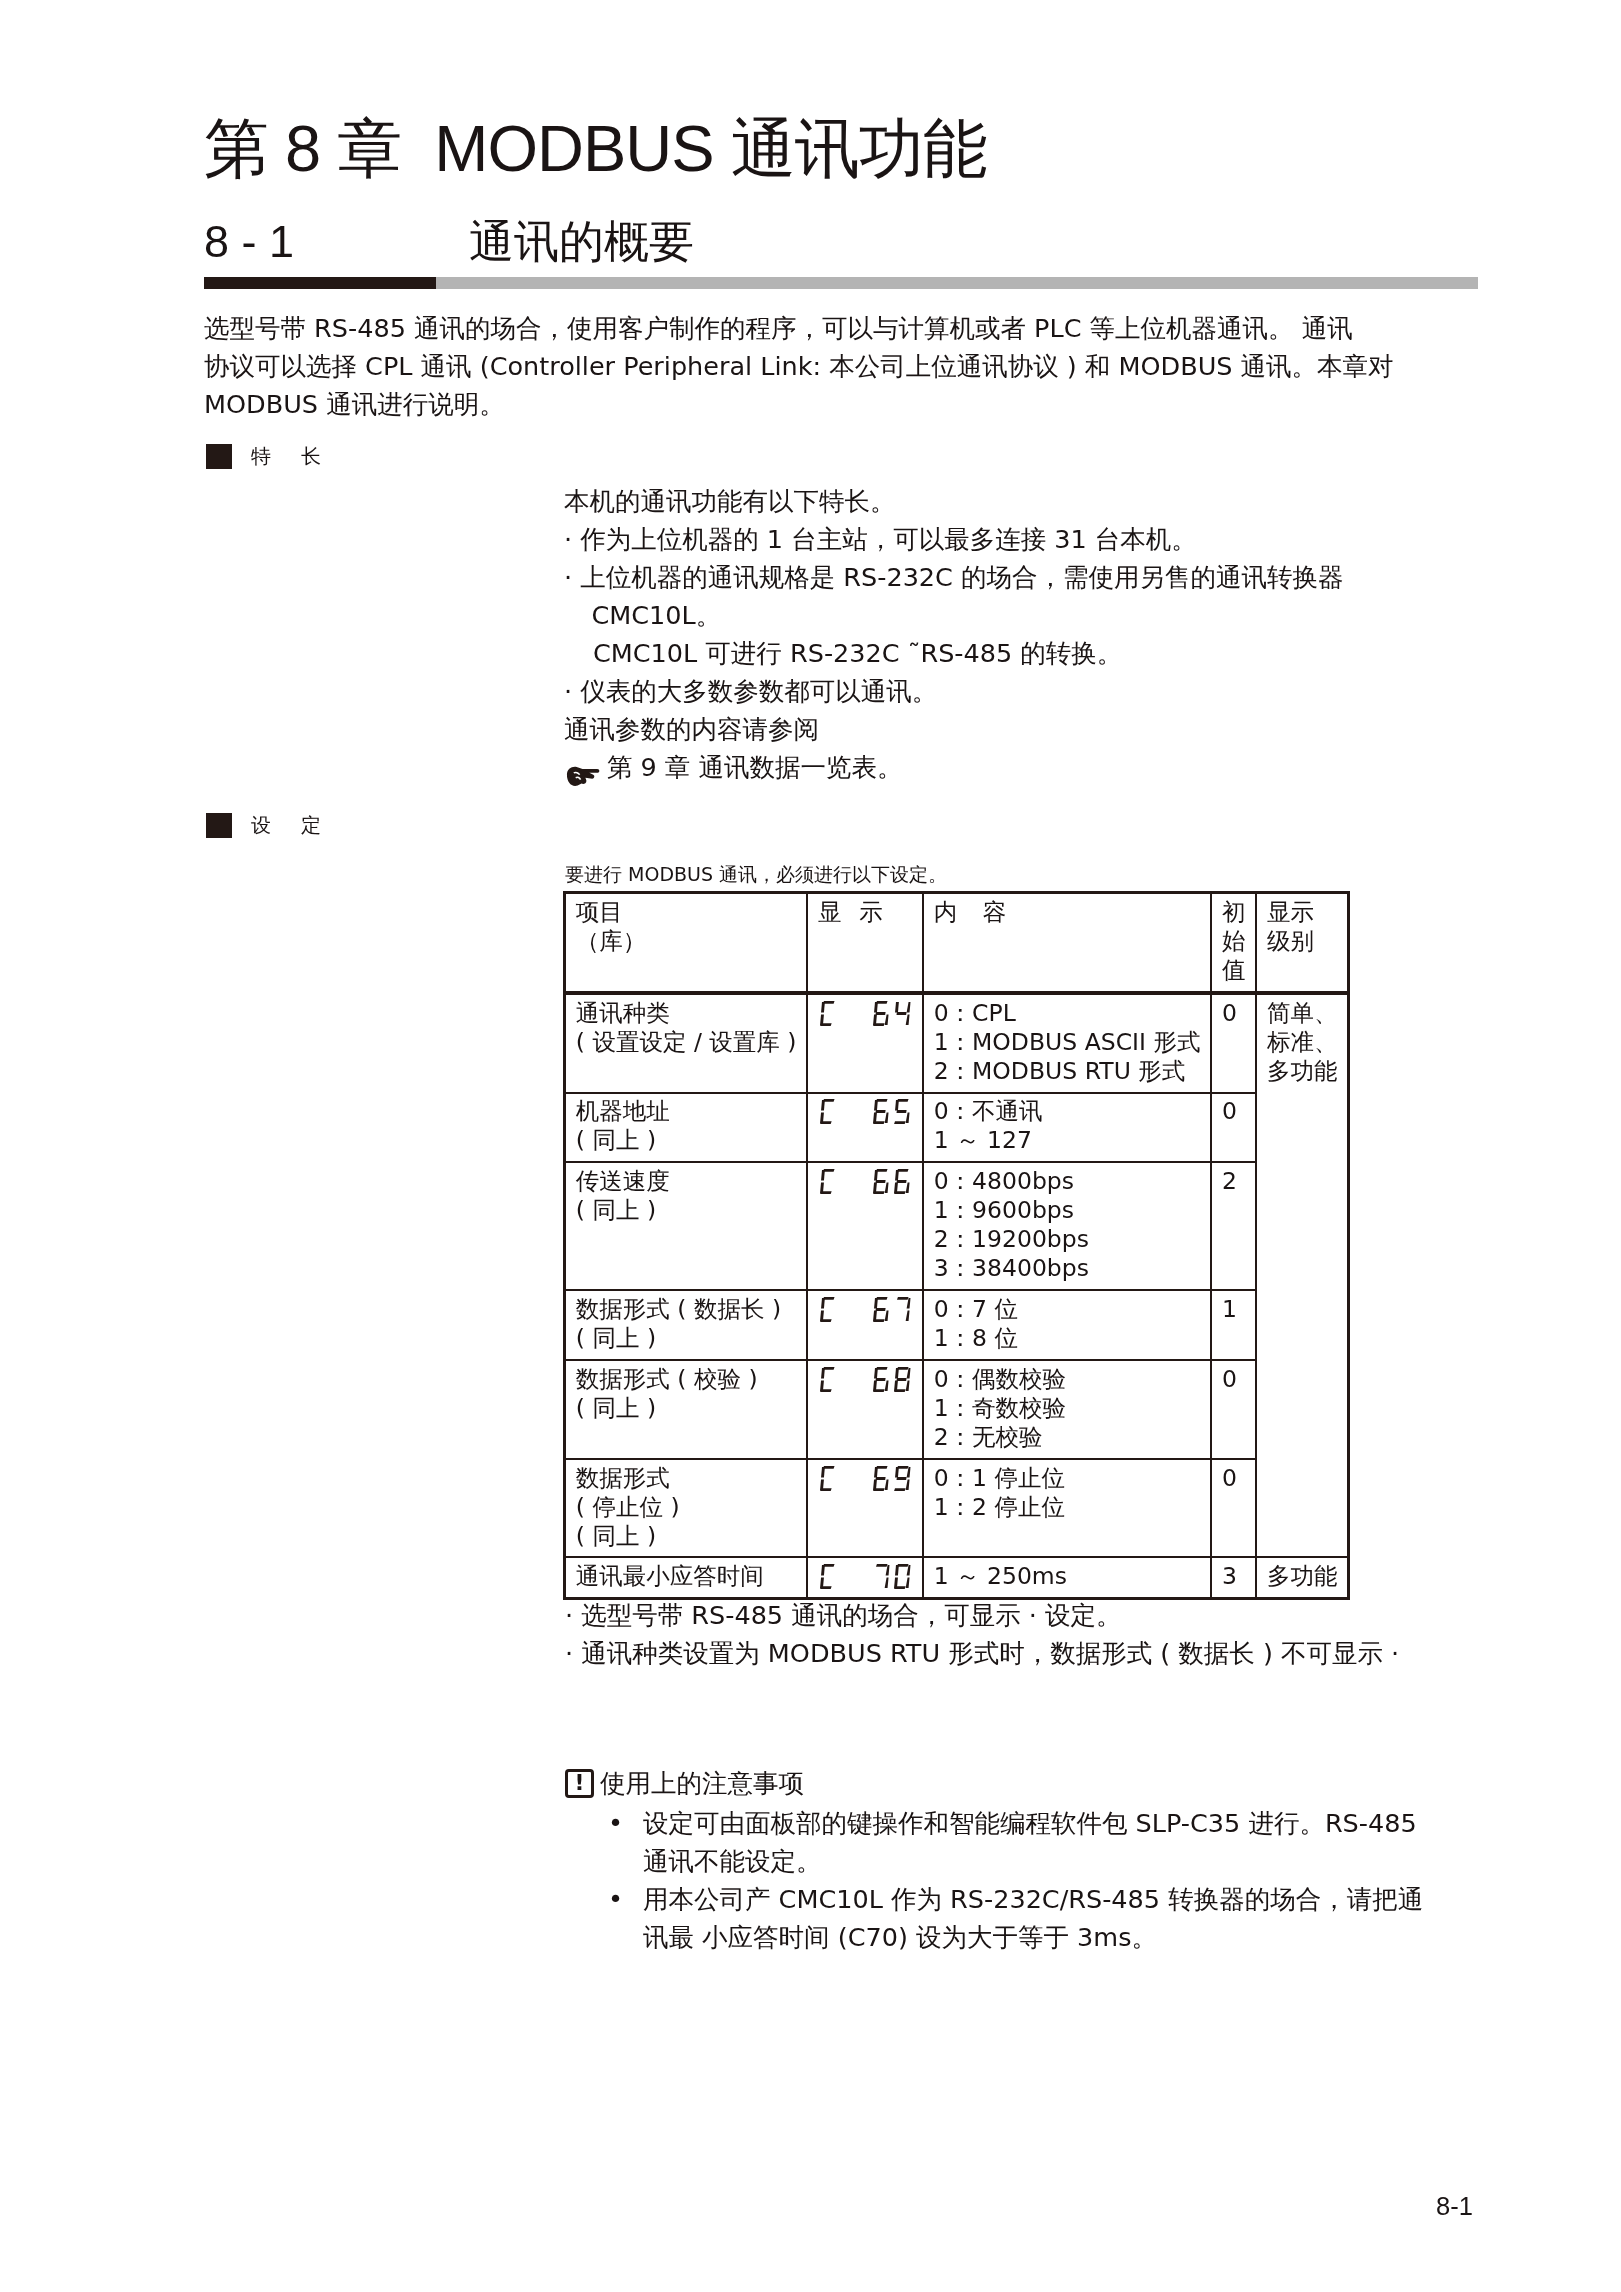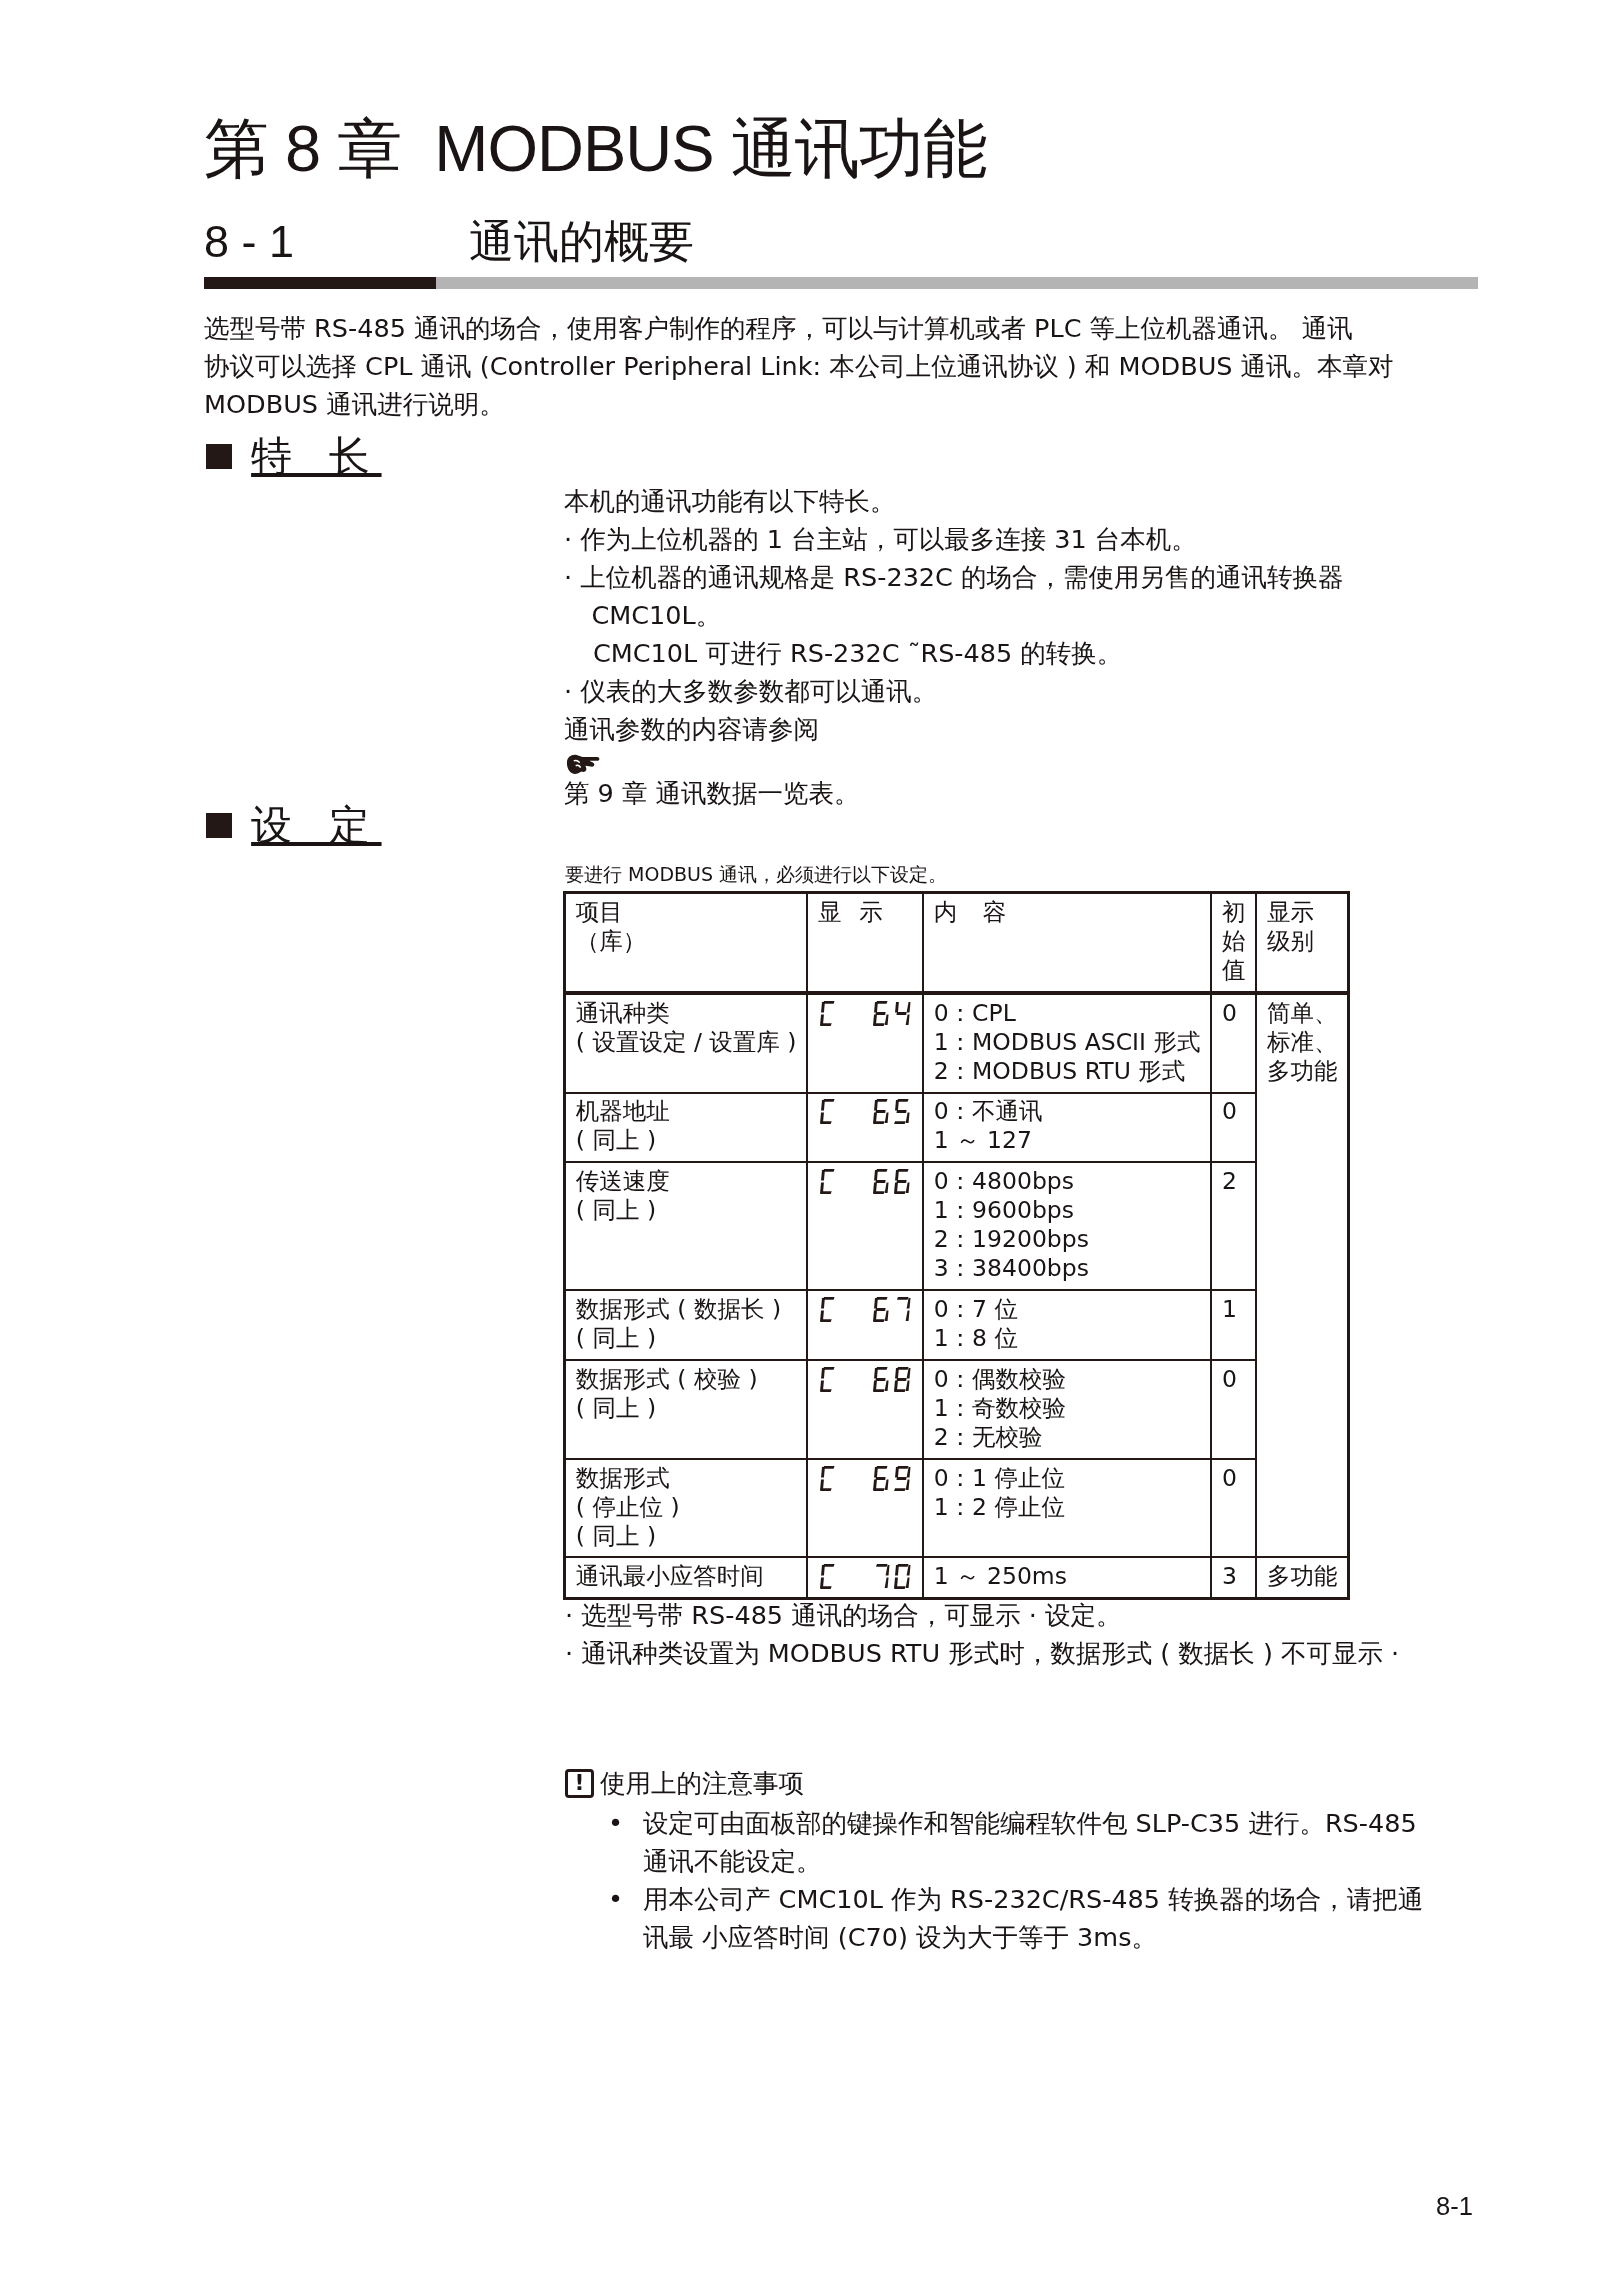--- a/index.html
+++ b/index.html
@@ -14,28 +14,28 @@
     font-family: "Liberation Sans", "DejaVu Sans", sans-serif; letter-spacing: -1px;
     white-space: nowrap;
   }
   .chapter-title .sp { display: inline-block; width: 33px; }
   .section-num { left: 204px; top: 214px; font-size: 45px; line-height: 55px; font-family: "Liberation Sans", sans-serif; }
   .section-title { left: 469px; top: 214px; font-size: 45px; line-height: 55px; }
   .rule-dark { left: 204px; top: 277px; width: 232px; height: 11.8px; background: #231815; }
   .rule-light { left: 436px; top: 277px; width: 1042px; height: 11.8px; background: #b4b4b4; }
   .intro { left: 204px; top: 309px; width: 1274px; font-size: 25.5px; line-height: 38px; }
   .intro p { margin: 0; white-space: nowrap; }
-  .sec-head { font-size: 41px; line-height: 39px; display: flex; align-items: center; text-decoration: underline; }
+  .sec-head { font-size: 20px; line-height: 39px; display: flex; align-items: center; }
   .sec-head .sq { width: 25.5px; height: 25.5px; background: #231815; margin-right: 19.6px; }
   .sec-head .txt { letter-spacing: 11.8px; }
   .feat { left: 564px; top: 482px; font-size: 25.5px; line-height: 38px; width: 921px; }
   .feat p { margin: 0; white-space: nowrap; }
   .feat .ind { padding-left: 27.4px; }
   .feat .ind2 { padding-left: 29px; }
-  .ref { display: flex; align-items: flex-start; flex-direction: column; }
+  .ref { display: flex; align-items: flex-end; }
   .hand { width: 39px; height: 25.5px; display: inline-block; margin-right: 3.9px; }
   .setup-lead { left: 565px; top: 857px; font-size: 19px; line-height: 35px; white-space: nowrap; }
   table.spec {
     position: absolute; left: 563px; top: 891px; width: 740px;
     border-collapse: collapse; font-size: 23.5px; line-height: 29px;
     border: 3.9px solid #231815;
   }
   table.spec td, table.spec th {
     border: 2px solid #231815; vertical-align: top; padding: 3.9px 9.8px 5.9px 9.8px;
     font-weight: normal; text-align: left;

